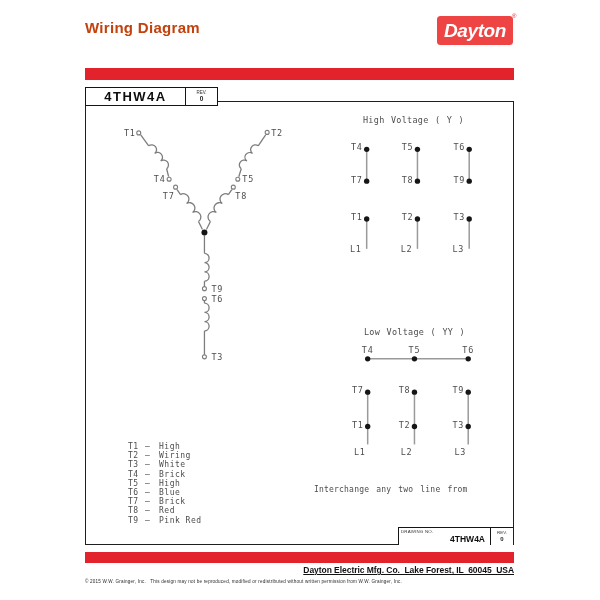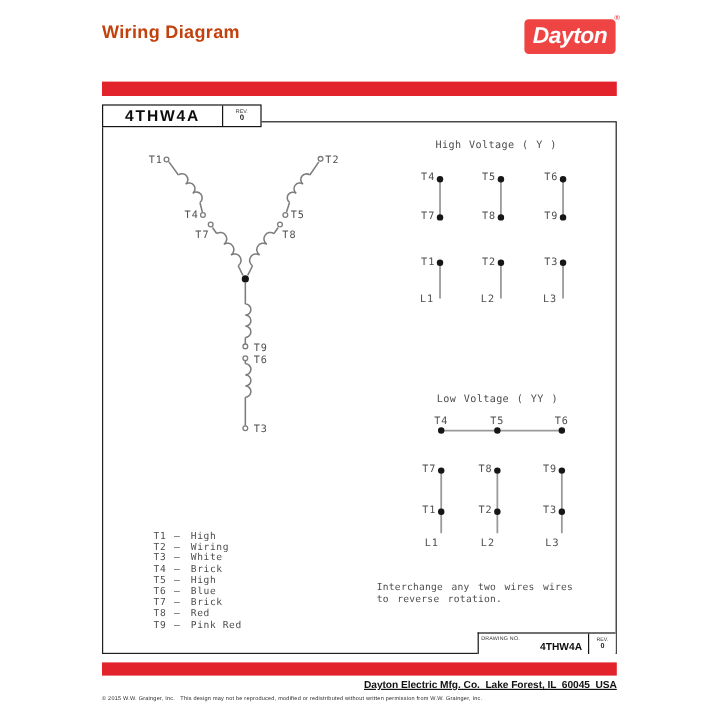--- a/index.html
+++ b/index.html
@@ -245,22 +245,21 @@
       <span class="lg-c">Red</span>
     </div>
   <div class="lg-row">
       <span class="lg-t">T9</span>
       <span class="lg-d">—</span>
       <span class="lg-c">Pink Red</span>
     </div>
 </div>
 
 <div class="abs note">
-  <div>Interchange any two wires wires</div>
-  <div>to reverse rotation.</div>
+  <div>Interchange any two line from</div>
 </div>
 
 <div class="abs drawing-block">
   <div class="db-main">
     <span class="db-label">DRAWING NO.</span>
     <span class="db-number">4THW4A</span>
   </div>
   <div class="db-rev">
     <span class="rl">REV.</span>
     <span class="rv">0</span>

